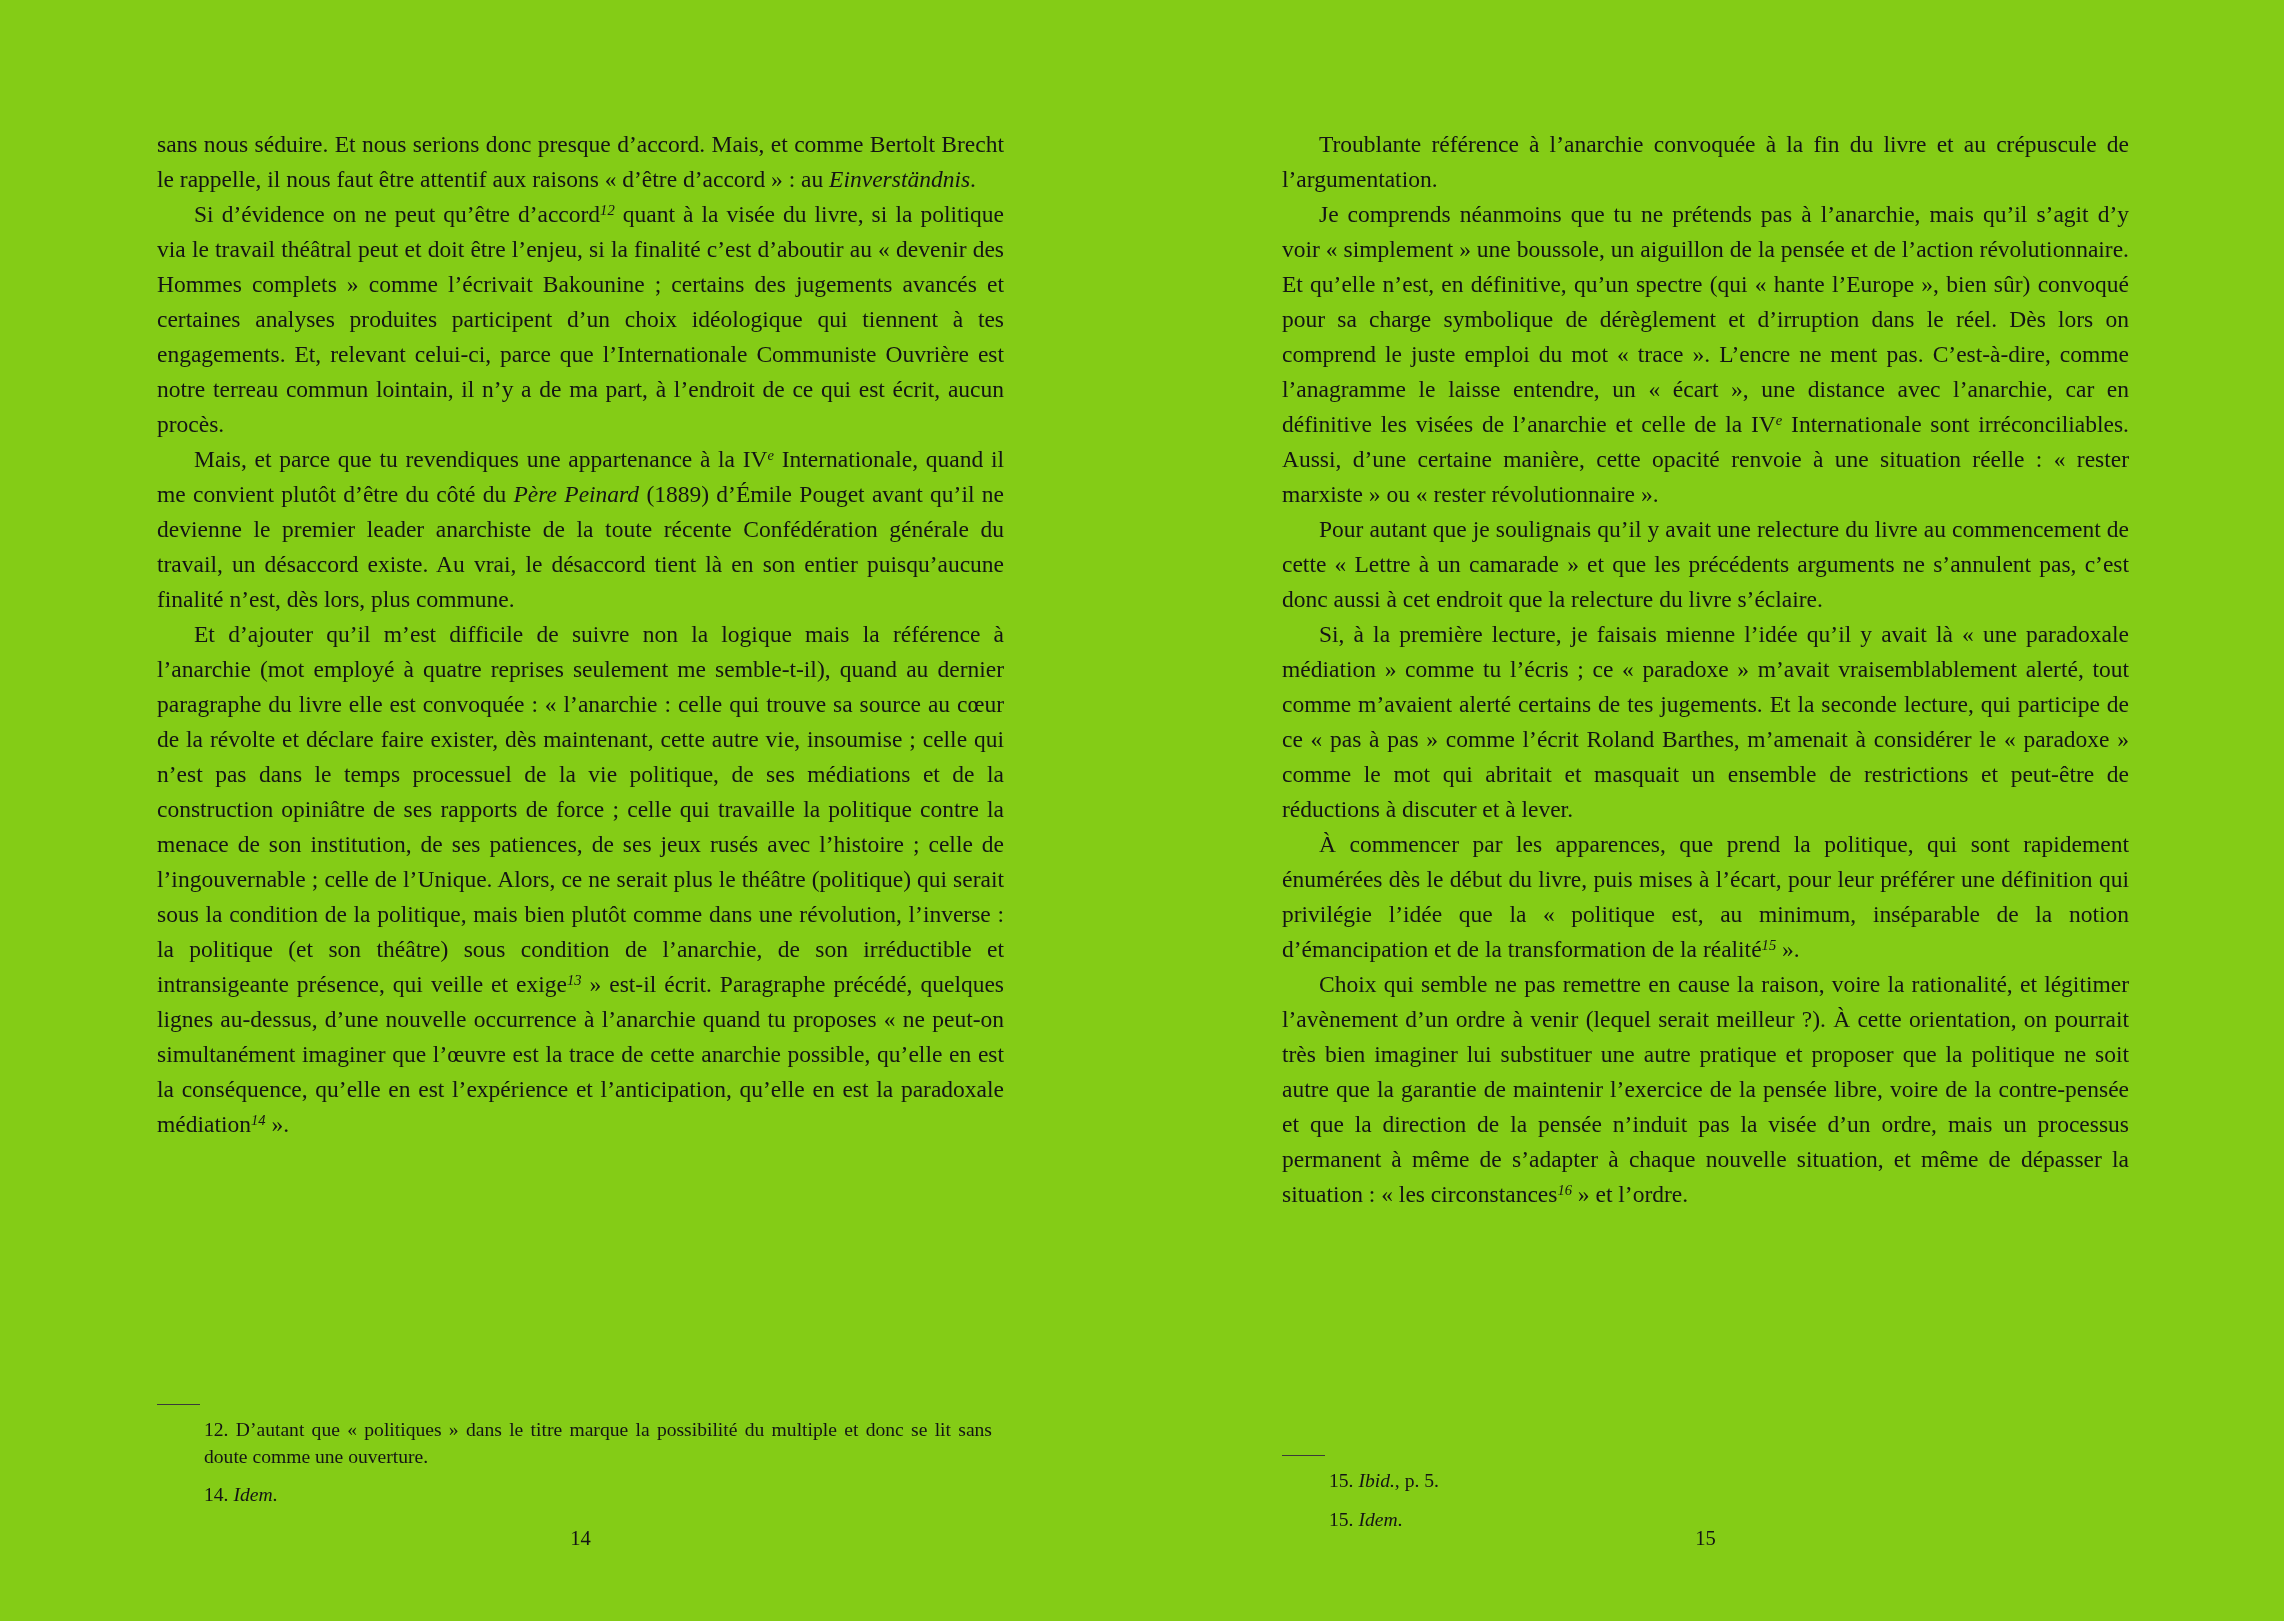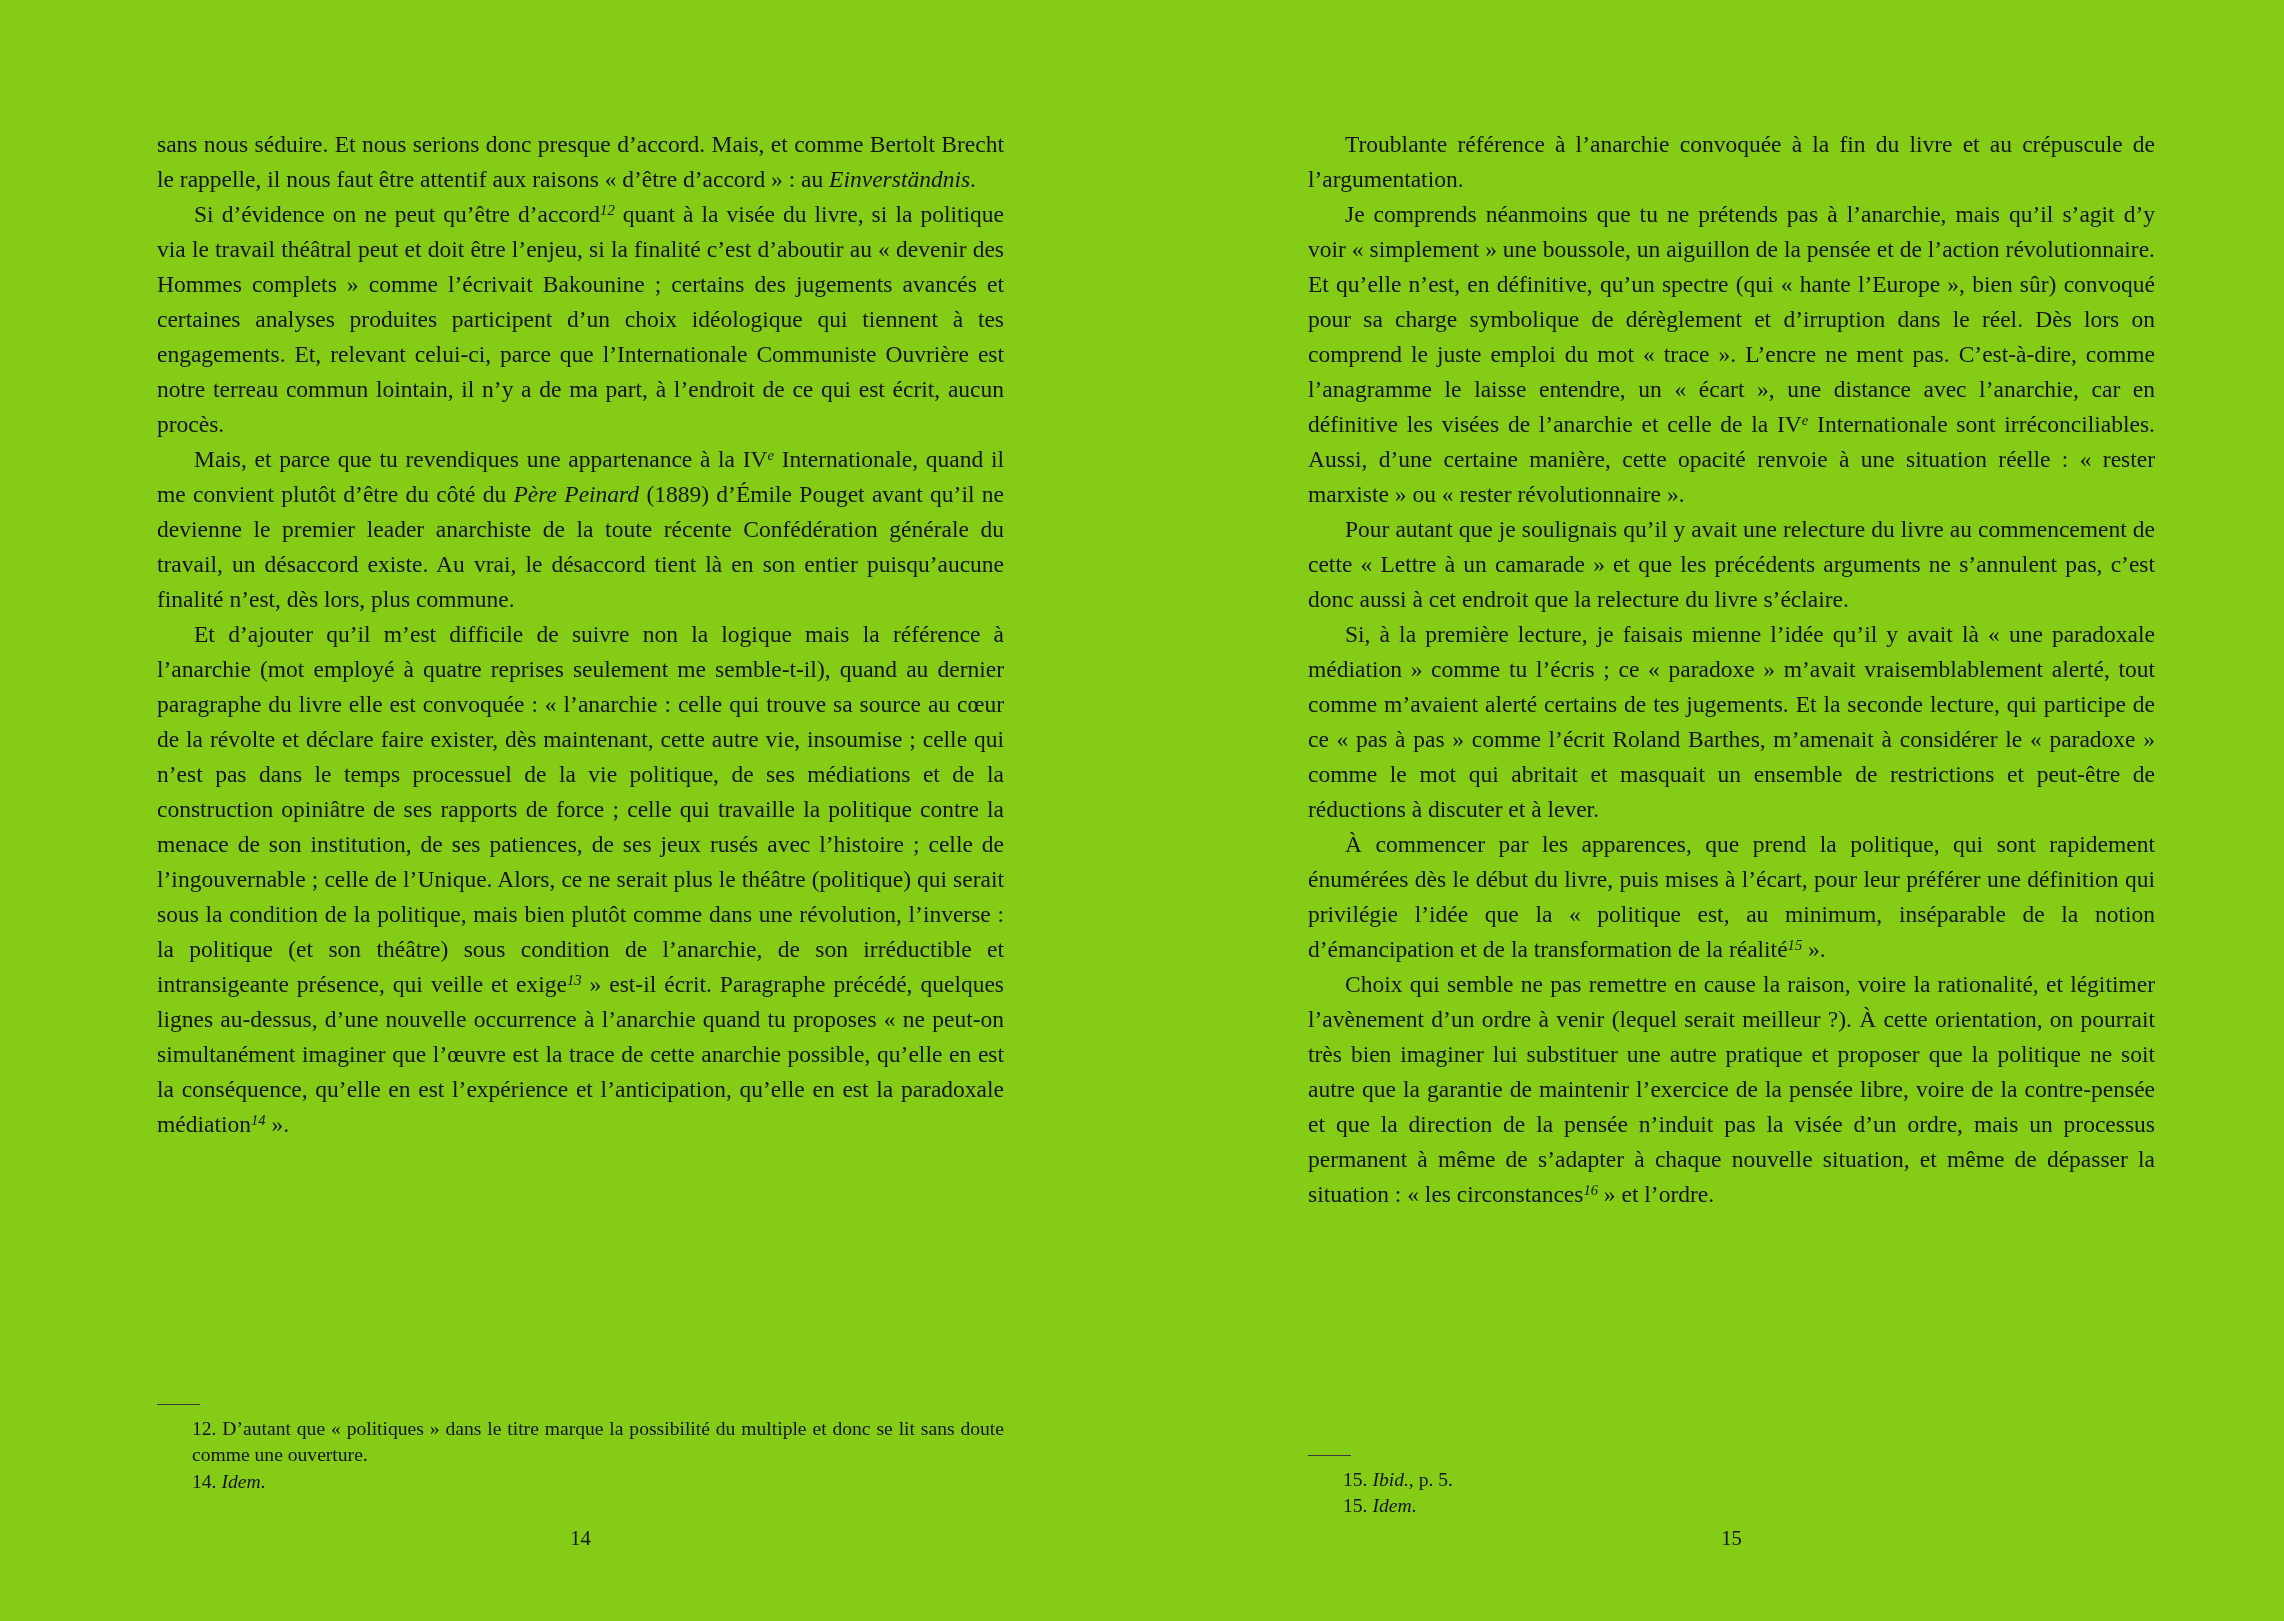--- a/index.html
+++ b/index.html
@@ -16,21 +16,21 @@
     font-family: "Liberation Serif", "DejaVu Serif", serif;
     overflow: hidden;
   }
   .page {
     position: absolute;
     top: 0;
     height: 1621px;
     width: 1142px;
   }
   .page.left  { left: 0; }
-  .page.right { left: 1143px; }
+  .page.right { left: 1117px; }
 
   .text-block {
     position: absolute;
     top: 127px;
     width: 847px;
     font-size: 23.5px;
     line-height: 35px;
     text-align: justify;
     hyphens: auto;
     -webkit-hyphens: auto;
@@ -64,21 +64,21 @@
   .page.left  .footnotes { left: 157px; top: 1404px; }
   .page.right .footnotes { left: 165px; top: 1455px; }
 
   .fn-rule {
     width: 43px;
     height: 0;
     border-top: 1.6px solid #3a3a3a;
     margin: 0 0 10.8px 0;
   }
   .fn-list { padding-left: 35px; }
-  .fn-list p.fn { margin: 0; }
+  .fn-list p.fn { margin: 12px; }
 
   .pagenum {
     position: absolute;
     top: 1527px;
     width: 847px;
     text-align: center;
     font-size: 20.6px;
   }
   .page.left  .pagenum { left: 157px; }
   .page.right .pagenum { left: 165px; }

